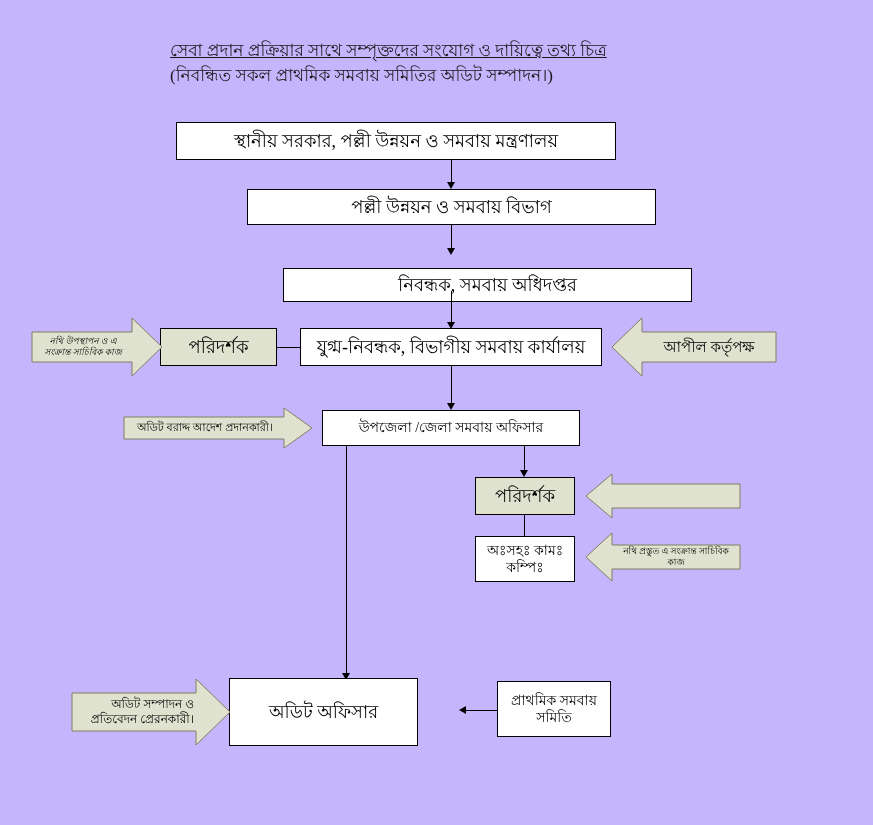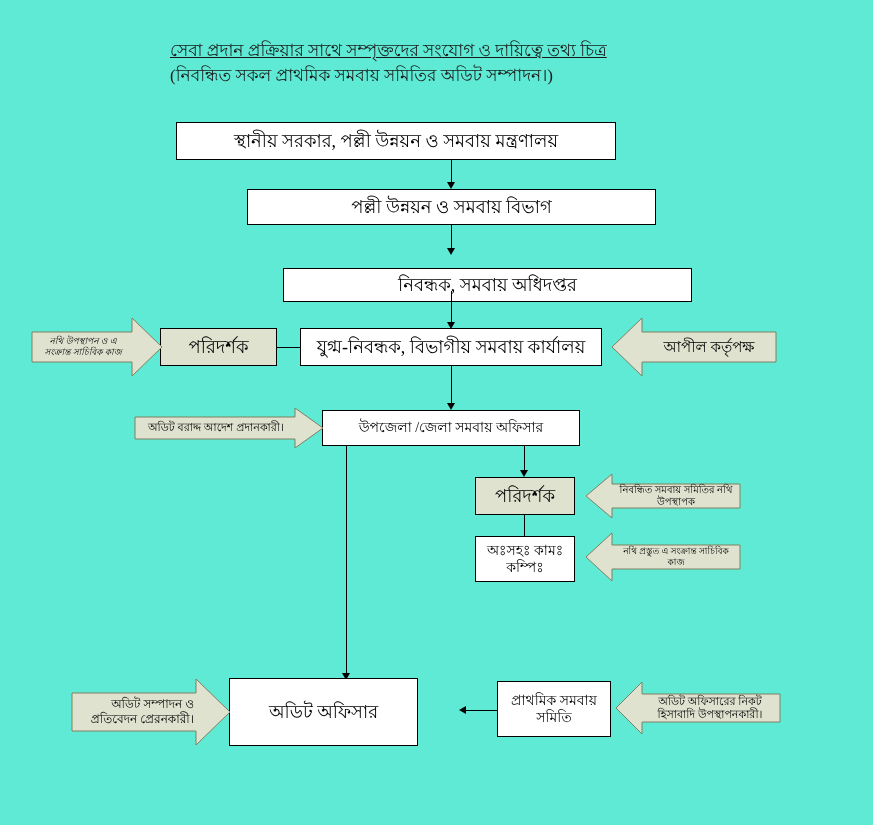--- a/index.html
+++ b/index.html
@@ -9,21 +9,21 @@
   }
   body {
     font-family: "Liberation Serif", serif;
     color: #000000;
   }
   #page {
     position: relative;
     width: 873px;
     height: 825px;
     overflow: hidden;
-    background: #5eead4;
+    background: #c4b5fd;
   }
   .title-block {
     position: absolute;
     left: 170px;
     top: 38px;
     width: 600px;
     font-size: 17px;
     line-height: 25px;
     color: #1a1a1a;
   }
@@ -158,42 +158,41 @@
     <span class="ba-text" style="left:32px; top:14px; width:130px; height:30px; font-size:15px;">আপীল কর্তৃপক্ষ</span>
   </div>
 
   <div class="vline" style="left:451px; top:366px; height:42px;"></div>
   <div class="arrowhead-down" style="left:447px; top:403px;"></div>
 
   <div class="box small" style="left:322px; top:410px; width:258px; height:36px;">
     <span>উপজেলা /জেলা সমবায় অফিসার</span>
   </div>
 
-  <div class="blockarrow" style="left:135px; top:408px; width:188px; height:40px;">
+  <div class="blockarrow" style="left:124px; top:408px; width:188px; height:40px;">
     <svg width="188" height="40" viewBox="0 0 188 40">
       <polygon points="0,9 160,9 160,0 188,20 160,40 160,31 0,31" fill="#dfe2cf" stroke="#808060" stroke-width="1"></polygon>
     </svg>
     <span class="ba-text" style="left:6px; top:9px; width:150px; height:22px; font-size:11px;">অডিট বরাদ্দ আদেশ প্রদানকারী।</span>
   </div>
 
   <div class="vline" style="left:346px; top:446px; height:232px;"></div>
   <div class="arrowhead-down" style="left:342px; top:673px;"></div>
 
   <div class="vline" style="left:524px; top:446px; height:28px;"></div>
   <div class="arrowhead-down" style="left:520px; top:470px;"></div>
 
   <div class="box shaded" style="left:475px; top:477px; width:100px; height:38px;">
     <span>পরিদর্শক</span>
   </div>
 
   <div class="blockarrow" style="left:586px; top:474px; width:154px; height:44px;">
     <svg width="154" height="44" viewBox="0 0 154 44">
       <polygon points="154,10 26,10 26,0 0,22 26,44 26,34 154,34" fill="#dfe2cf" stroke="#808060" stroke-width="1"></polygon>
     </svg>
-    <span class="ba-text" style="left:28px; top:8px; width:124px; height:28px; font-size:10px;">নিবন্ধিত সমবায় সমিতির নথি উপস্থাপক</span>
   </div>
 
   <div class="vline" style="left:524px; top:515px; height:22px;"></div>
 
   <div class="box small" style="left:475px; top:536px; width:100px; height:46px;">
     <span>অঃসহঃ কামঃ কম্পিঃ</span>
   </div>
 
   <div class="blockarrow" style="left:586px; top:533px; width:154px; height:48px;">
     <svg width="154" height="48" viewBox="0 0 154 48">
@@ -213,20 +212,14 @@
   <div class="hline" style="left:466px; top:710px; width:31px;"></div>
   <div class="arrowhead-left" style="left:459px; top:706px;"></div>
 
   <div class="blockarrow" style="left:72px; top:679px; width:158px; height:66px;">
     <svg width="158" height="66" viewBox="0 0 158 66">
       <polygon points="0,14 124,14 124,0 158,33 124,66 124,52 0,52" fill="#dfe2cf" stroke="#808060" stroke-width="1"></polygon>
     </svg>
     <span class="ba-text" style="left:4px; top:14px; width:118px; height:38px; font-size:12px;text-align:right;">অডিট সম্পাদন ও প্রতিবেদন প্রেরনকারী।</span>
   </div>
 
-  <div class="blockarrow" style="left:616px; top:682px; width:164px; height:52px;">
-    <svg width="164" height="52" viewBox="0 0 164 52">
-      <polygon points="164,12 26,12 26,0 0,26 26,52 26,40 164,40" fill="#dfe2cf" stroke="#808060" stroke-width="1"></polygon>
-    </svg>
-    <span class="ba-text" style="left:28px; top:10px; width:132px; height:32px; font-size:11px;">অডিট অফিসারের নিকট হিসাবাদি উপস্থাপনকারী।</span>
-  </div>
 
 </div>
 
 </body></html>

